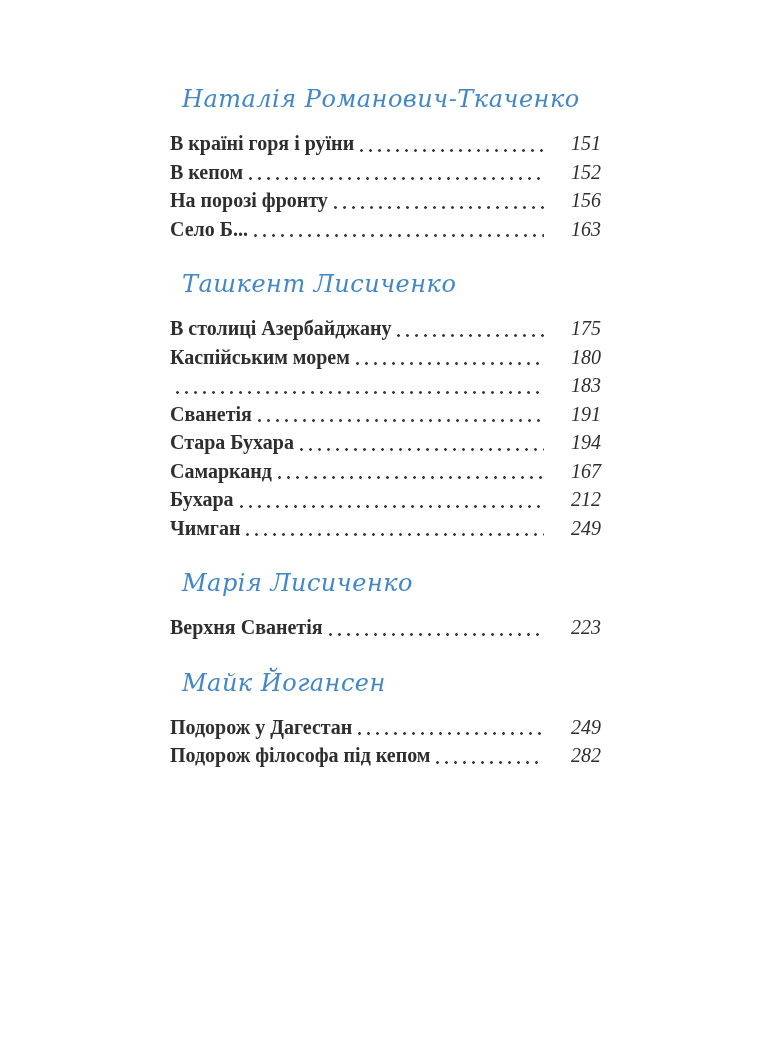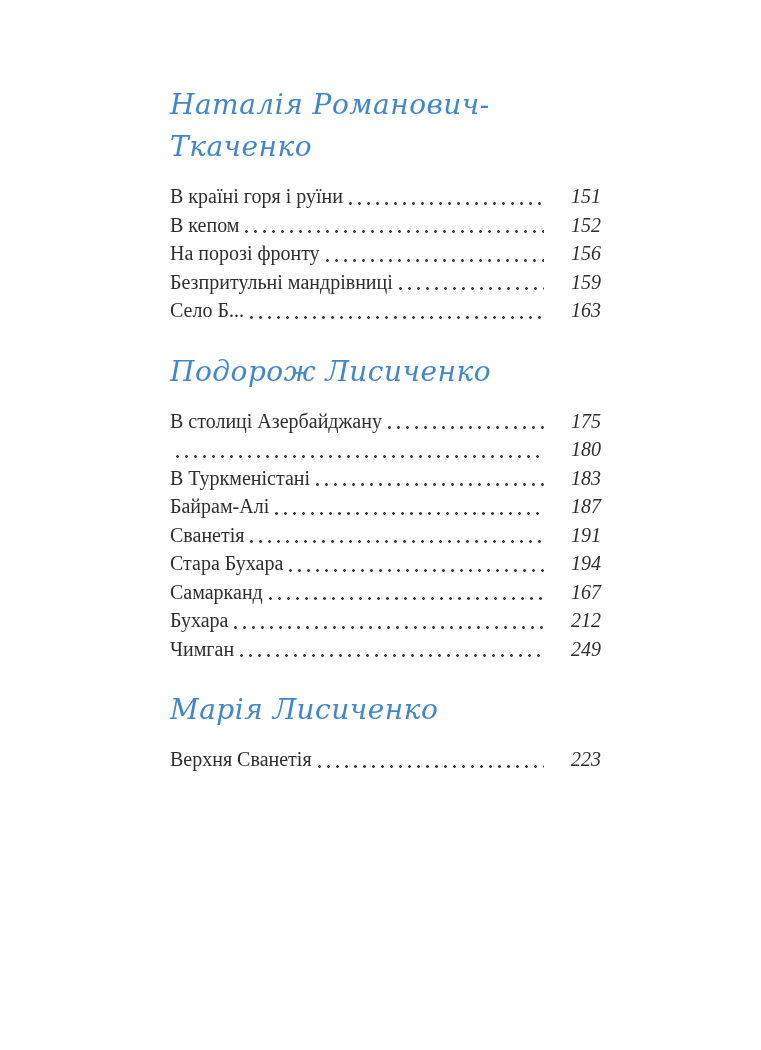--- a/index.html
+++ b/index.html
@@ -23,36 +23,37 @@
     left: 170px;
     top: 84px;
     width: 431px;
   }
   .section { margin: 0; }
   .section + .section { margin-top: 26px; }
   .author {
     font-family: "DejaVu Serif", "Liberation Serif", serif;
     font-style: italic;
     font-weight: normal;
-    font-size: 28px;
-    line-height: 42px;
+    font-size: 24px;
+    line-height: 31px;
     letter-spacing: 0.5px;
     color: var(--heading-blue);
-    margin: 0 0 14px 0;
+    margin: 0 0 14px 12px;
   }
   .toc-row {
     display: flex;
     align-items: stretch;
     font-size: 20px;
     line-height: 28.5px;
     color: var(--body-text);
   }
   .title {
     white-space: nowrap;
     flex: 0 0 auto;
+    font-weight: bold;
   }
   .leader {
     flex: 1 1 auto;
     margin-left: 6px;
     min-width: 12px;
     background-image: radial-gradient(circle at 1.5px 1.5px, var(--dot-color) 1.15px, rgba(0,0,0,0) 1.6px);
     background-size: 9px 3px;
     background-repeat: repeat-x;
     background-position: left bottom 6px;
   }
@@ -80,50 +81,40 @@
         <span class="title">В кепом</span>
         <span class="leader"></span>
         <span class="pagenum">152</span>
       </div>
       <div class="toc-row">
         <span class="title">На порозі фронту</span>
         <span class="leader"></span>
         <span class="pagenum">156</span>
       </div>
       <div class="toc-row">
-        <span class="title">Безпритульні мандрівниці</span>
-        <span class="leader"></span>
-        <span class="pagenum">159</span>
-      </div>
-      <div class="toc-row">
         <span class="title">Село Б...</span>
         <span class="leader"></span>
         <span class="pagenum">163</span>
       </div>
     </section>
     <section class="section">
-      <h1 class="author">Подорож Лисиченко</h1>
+      <h1 class="author">Ташкент Лисиченко</h1>
       <div class="toc-row">
         <span class="title">В столиці Азербайджану</span>
         <span class="leader"></span>
         <span class="pagenum">175</span>
       </div>
       <div class="toc-row">
+        <span class="title">Каспійським морем</span>
         <span class="leader"></span>
         <span class="pagenum">180</span>
       </div>
       <div class="toc-row">
-        <span class="title">В Туркменістані</span>
         <span class="leader"></span>
         <span class="pagenum">183</span>
-      </div>
-      <div class="toc-row">
-        <span class="title">Байрам-Алі</span>
-        <span class="leader"></span>
-        <span class="pagenum">187</span>
       </div>
       <div class="toc-row">
         <span class="title">Сванетія</span>
         <span class="leader"></span>
         <span class="pagenum">191</span>
       </div>
       <div class="toc-row">
         <span class="title">Стара Бухара</span>
         <span class="leader"></span>
         <span class="pagenum">194</span>
@@ -145,13 +136,26 @@
       </div>
     </section>
     <section class="section">
       <h1 class="author">Марія Лисиченко</h1>
       <div class="toc-row">
         <span class="title">Верхня Сванетія</span>
         <span class="leader"></span>
         <span class="pagenum">223</span>
       </div>
     </section>
+    <section class="section">
+      <h1 class="author">Майк Йогансен</h1>
+      <div class="toc-row">
+        <span class="title">Подорож у Дагестан</span>
+        <span class="leader"></span>
+        <span class="pagenum">249</span>
+      </div>
+      <div class="toc-row">
+        <span class="title">Подорож філософа під кепом</span>
+        <span class="leader"></span>
+        <span class="pagenum">282</span>
+      </div>
+    </section>
   </main>
 
 </body></html>

